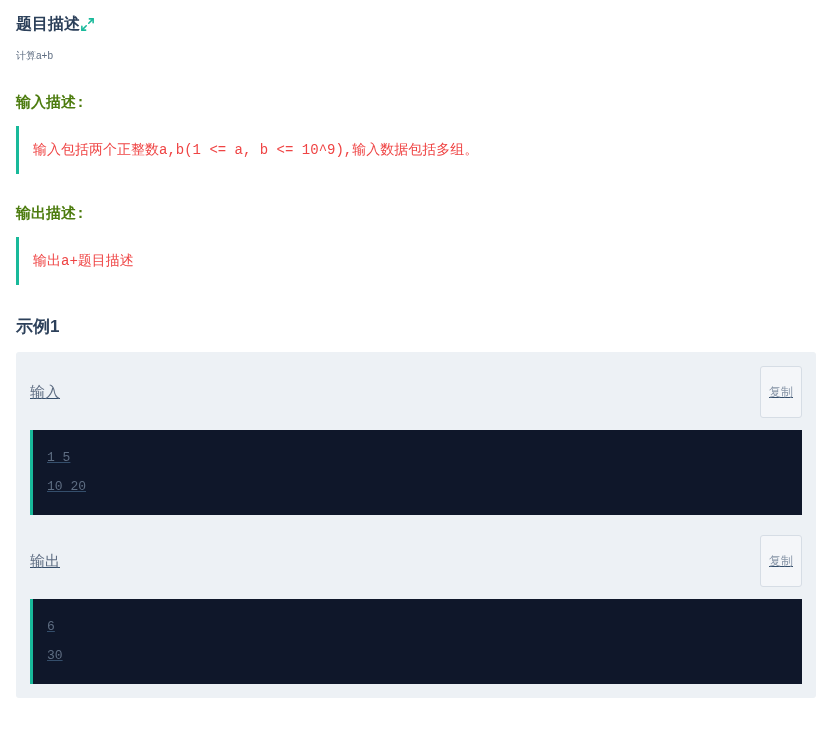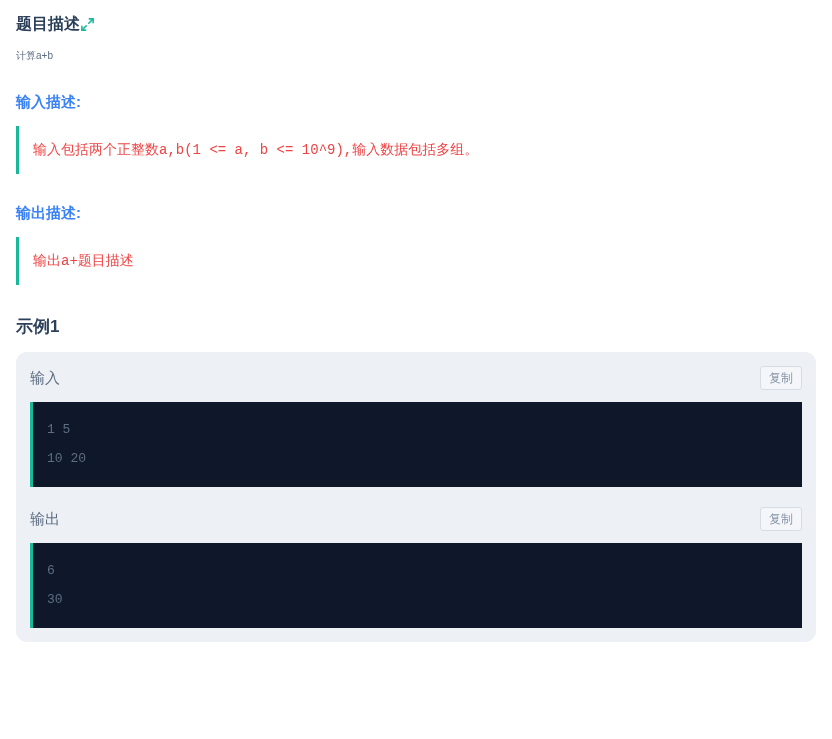--- a/index.html
+++ b/index.html
@@ -32,60 +32,62 @@
       cursor: pointer;
     }
     .description-text {
       color: #5e6d82;
       font-size: 10px;
       margin-bottom: 30px;
     }
     .subsection-title {
       font-size: 15px;
       font-weight: 700;
-      color: #3b82f6;
+      color: #4d7c0f;
       margin-bottom: 14px;
+      font-family: Liberation Mono, monospace;
     }
     .desc-block {
       border-left: 3px solid #18b99a;
       background: #ffffff;
       padding: 15px 14px;
       color: #ef4444;
       font-size: 14px;
       margin-bottom: 30px;
       font-family: Consolas, "Courier New", monospace, "Microsoft YaHei";
     }
     .example-title {
       font-size: 17px;
       font-weight: 700;
       color: #2c405a;
       margin-bottom: 14px;
     }
     .example-container {
       background: #edf1f5;
-      border-radius: 11px;
+      border-radius: 3px;
       padding: 14px;
+      text-decoration: underline;
     }
     .example-header {
       display: flex;
       justify-content: space-between;
       align-items: center;
       margin-bottom: 12px;
     }
     .example-label {
       font-size: 15px;
       color: #5e6d82;
     }
     .copy-btn {
       font-size: 12px;
       color: #8896a8;
       background: #f4f6f9;
       border: 1px solid #d6dde5;
       border-radius: 3px;
-      padding: 5px 8px;
+      padding: 19px 8px;
       cursor: pointer;
       line-height: 1;
     }
     .code-block {
       background: #0f172a;
       border-left: 3px solid #18b99a;
       padding: 14px 14px;
       font-family: Consolas, "Courier New", monospace;
       font-size: 13px;
       color: #5e6d82;

